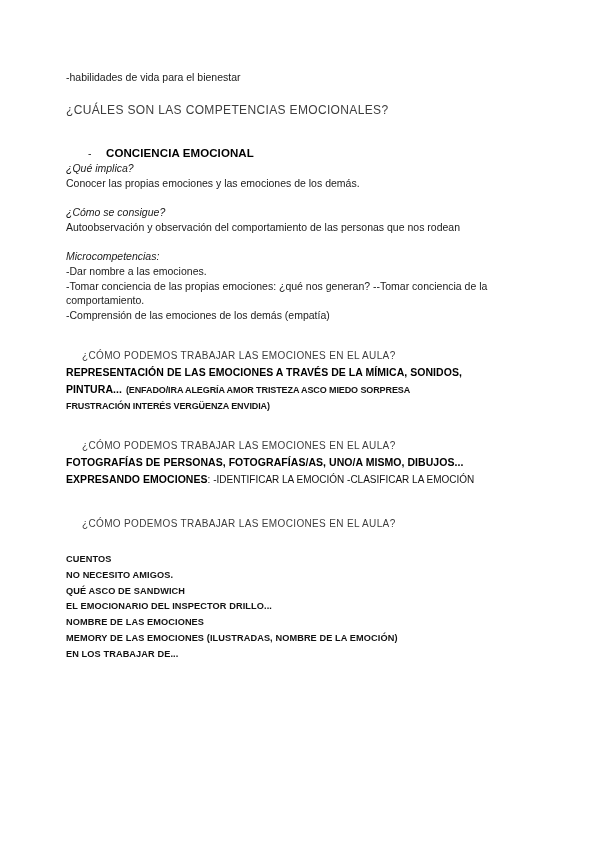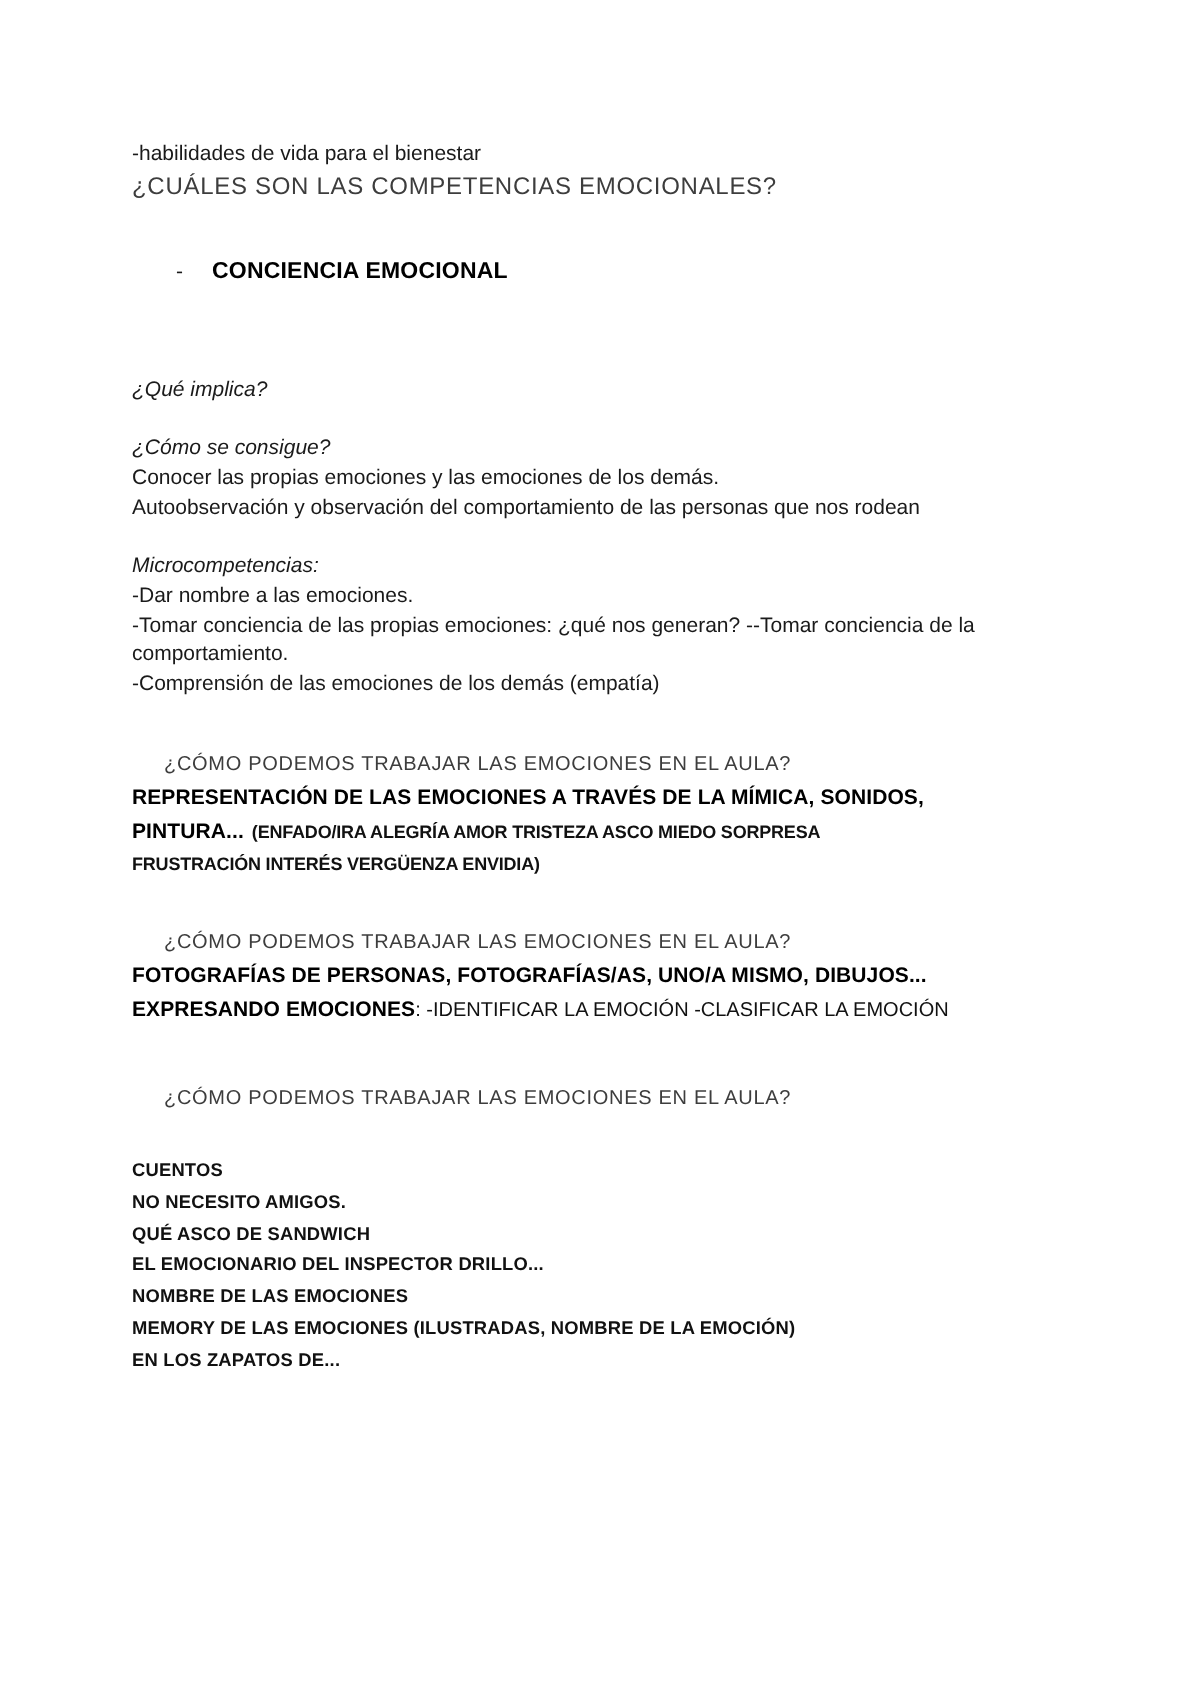--- a/index.html
+++ b/index.html
@@ -8,22 +8,22 @@
     width:600px;height:840px;
     background:#ffffff;
     box-sizing:border-box;
     padding:70px 74px 0 66px;
     font-family:"Liberation Sans",sans-serif;
     color:#1a1a1a;
     overflow:hidden;
   }
   .line{white-space:nowrap;}
   .body{font-size:10.5px;line-height:15px;}
-  .italic{font-style:italic;margin-top:44px;}
-  .title{font-size:12px;line-height:16px;color:#3d3d3d;letter-spacing:.35px;}
+  .italic{font-style:italic;}
+  .title{margin-top:17px;font-size:12px;line-height:16px;color:#3d3d3d;letter-spacing:.35px;}
   .bullet-line{margin-top:26px;line-height:15px;}
   .dash{display:inline-block;margin-left:22px;width:18px;font-size:10.5px;color:#1a1a1a;}
   .bullet-label{font-weight:700;font-size:11.5px;letter-spacing:.1px;color:#000;}
   .gap14{margin-top:14px;}
   .micro{line-height:14.6px;}
   .heading{font-size:10px;line-height:16px;color:#3d3d3d;letter-spacing:.35px;padding-left:16px;}
   .gap-h1{margin-top:26px;}
   .gap-h2{margin-top:24px;}
   .gap-h3{margin-top:28px;}
   .bl-row{line-height:16px;}
@@ -39,23 +39,23 @@
 
 <div class="page">
 
   <div class="line body">-habilidades de vida para el bienestar</div>
 
   <div class="line title">¿CUÁLES SON LAS COMPETENCIAS EMOCIONALES?</div>
 
   <div class="line bullet-line"><span class="dash">-</span><span class="bullet-label">CONCIENCIA EMOCIONAL</span></div>
 
   <div class="line body italic">¿Qué implica?</div>
+  <div class="line body">Conocer las propias emociones y las emociones de los demás.</div>
+
   <div class="line body italic gap14">¿Cómo se consigue?</div>
-
-  <div class="line body">Conocer las propias emociones y las emociones de los demás.</div>
   <div class="line body">Autoobservación y observación del comportamiento de las personas que nos rodean</div>
 
   <div class="line body italic gap14">Microcompetencias:</div>
   <div class="line body micro">-Dar nombre a las emociones.</div>
   <div class="line body micro">-Tomar conciencia de las propias emociones: ¿qué nos generan? --Tomar conciencia de la</div>
   <div class="line body micro">comportamiento.</div>
   <div class="line body micro">-Comprensión de las emociones de los demás (empatía)</div>
 
   <div class="line heading gap-h1">¿CÓMO PODEMOS TRABAJAR LAS EMOCIONES EN EL AULA?</div>
   <div class="line bl-row boldline">REPRESENTACIÓN DE LAS EMOCIONES A TRAVÉS DE LA MÍMICA, SONIDOS,</div>
@@ -67,16 +67,16 @@
   <div class="line bl-row"><span class="boldline">EXPRESANDO EMOCIONES</span><span class="regcaps">: -IDENTIFICAR LA EMOCIÓN -CLASIFICAR LA EMOCIÓN</span></div>
 
   <div class="line heading gap-h3">¿CÓMO PODEMOS TRABAJAR LAS EMOCIONES EN EL AULA?</div>
   <div class="list">
     <div class="line listitem">CUENTOS</div>
     <div class="line listitem">NO NECESITO AMIGOS.</div>
     <div class="line listitem">QUÉ ASCO DE SANDWICH</div>
     <div class="line listitem">EL EMOCIONARIO DEL INSPECTOR DRILLO...</div>
     <div class="line listitem">NOMBRE DE LAS EMOCIONES</div>
     <div class="line listitem">MEMORY DE LAS EMOCIONES (ILUSTRADAS, NOMBRE DE LA EMOCIÓN)</div>
-    <div class="line listitem">EN LOS ZAPATOS DE...</div>
+    <div class="line listitem">EN LOS TRABAJAR DE...</div>
   </div>
 
 </div>
 
 </body></html>

